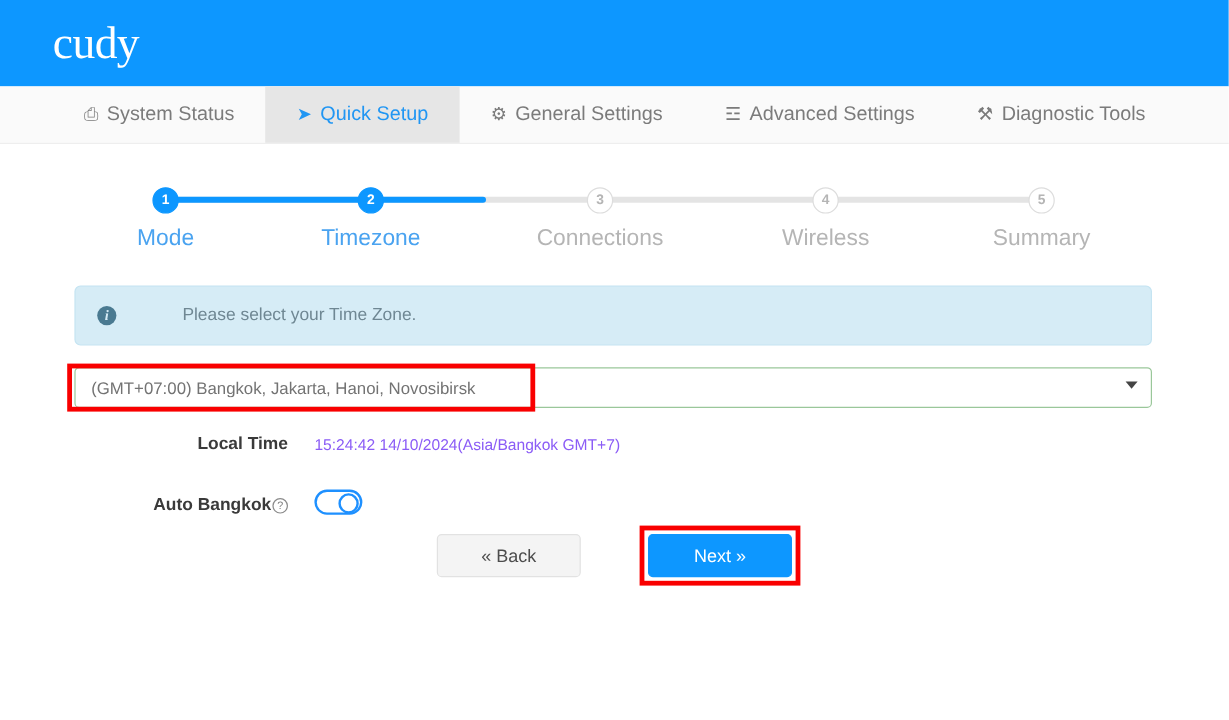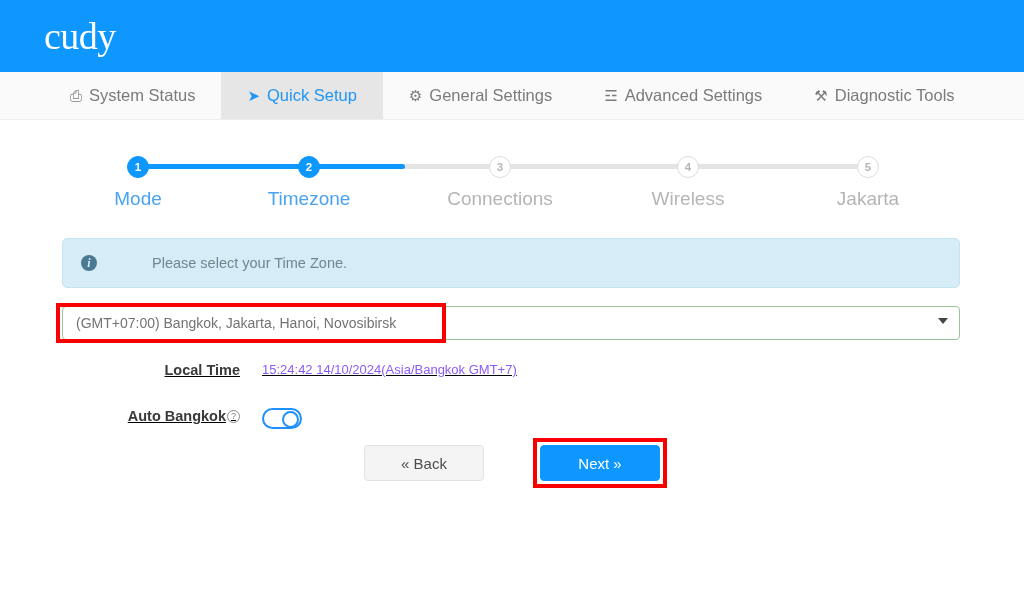--- a/index.html
+++ b/index.html
@@ -198,22 +198,21 @@
     width: 390px;
     height: 40px;
     border: 4px solid #f90000;
     pointer-events: none;
   }
 
   
   .form-row {
     position: absolute;
     display: flex;
-    align-items: flex-start;
-    text-decoration: underline;
+    align-items: flex-end;
   }
   .form-label {
     width: 200px;
     text-align: right;
     padding-right: 22px;
     font-size: 14.5px;
     font-weight: bold;
     color: #3a3a3a;
     display: flex;
     justify-content: flex-end;
@@ -338,21 +337,21 @@
     <div class="step-node done" style="left:0px;">1</div>
     <div class="step-node done" style="left:171px;">2</div>
     <div class="step-node" style="left:362px;">3</div>
     <div class="step-node" style="left:550px;">4</div>
     <div class="step-node" style="left:730px;">5</div>
 
     <div class="step-label done" style="left:0px;">Mode</div>
     <div class="step-label done" style="left:171px;">Timezone</div>
     <div class="step-label" style="left:362px;">Connections</div>
     <div class="step-label" style="left:550px;">Wireless</div>
-    <div class="step-label" style="left:730px;">Jakarta</div>
+    <div class="step-label" style="left:730px;">Summary</div>
   </div>
 </div>
 
 <div class="alert-info">
   <span class="info-icon">i</span>
   <span class="alert-text">Please select your Time Zone.</span>
 </div>
 
 <div class="select-row">
   <select class="tz-select">

